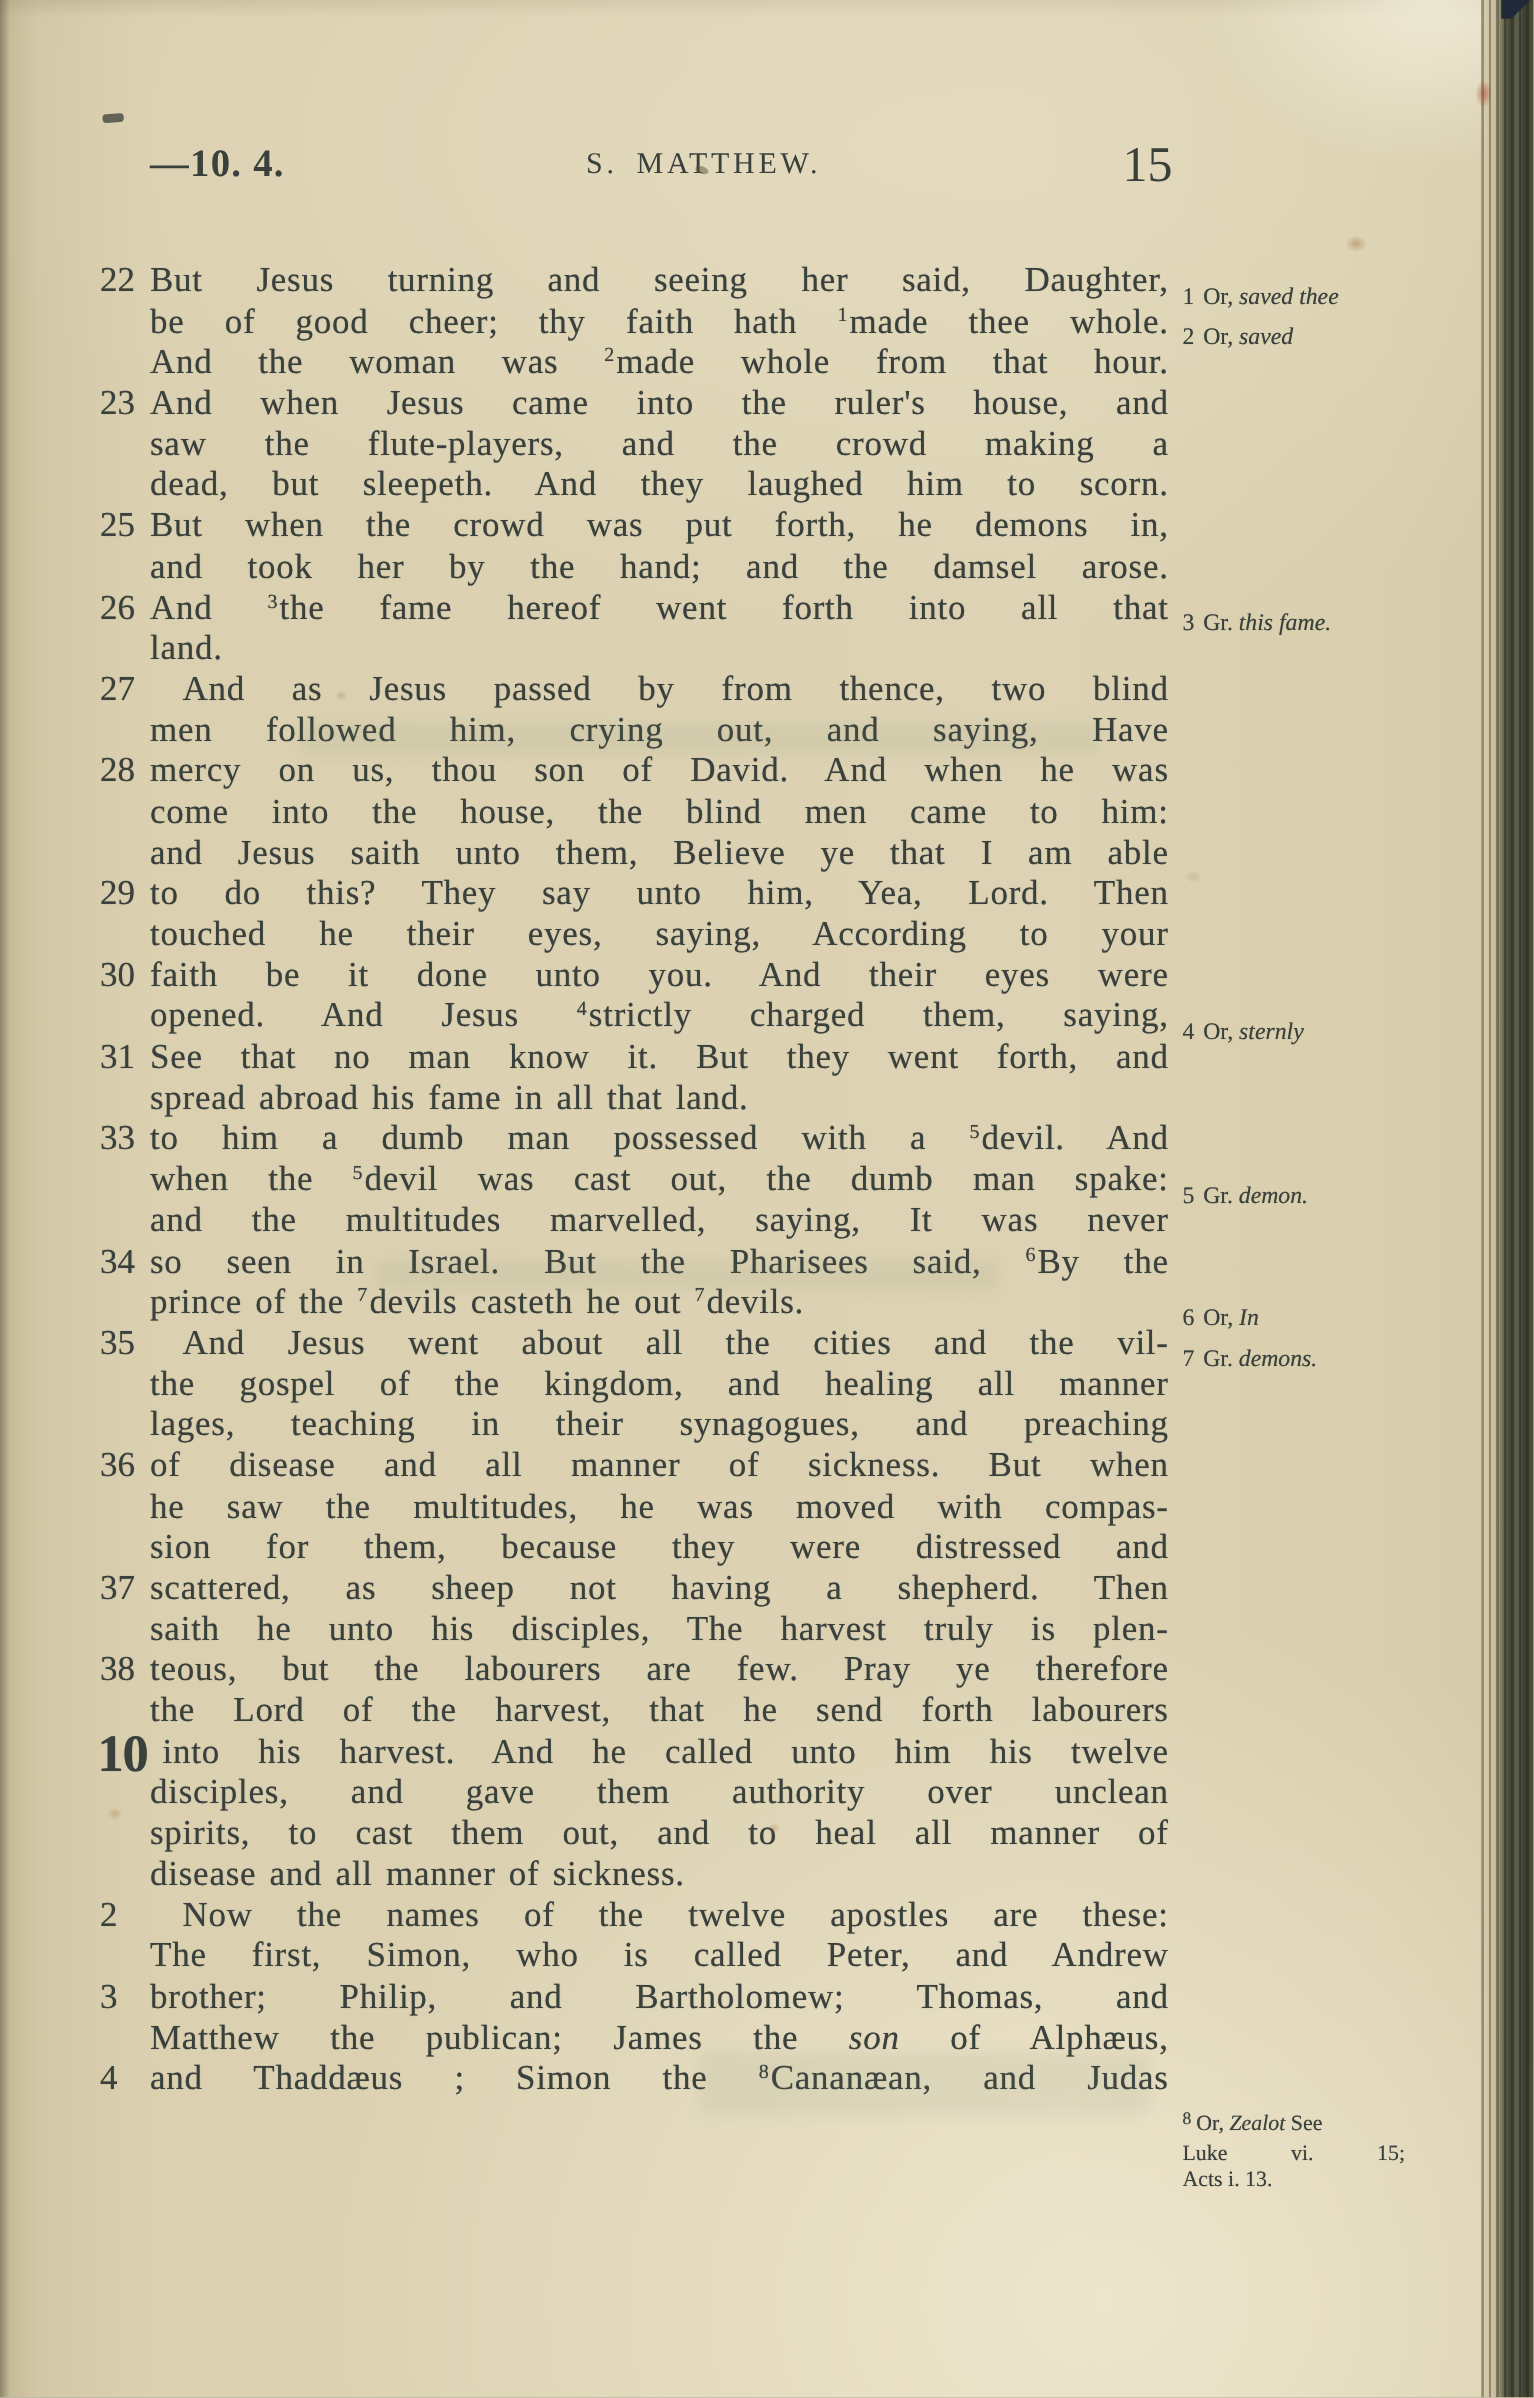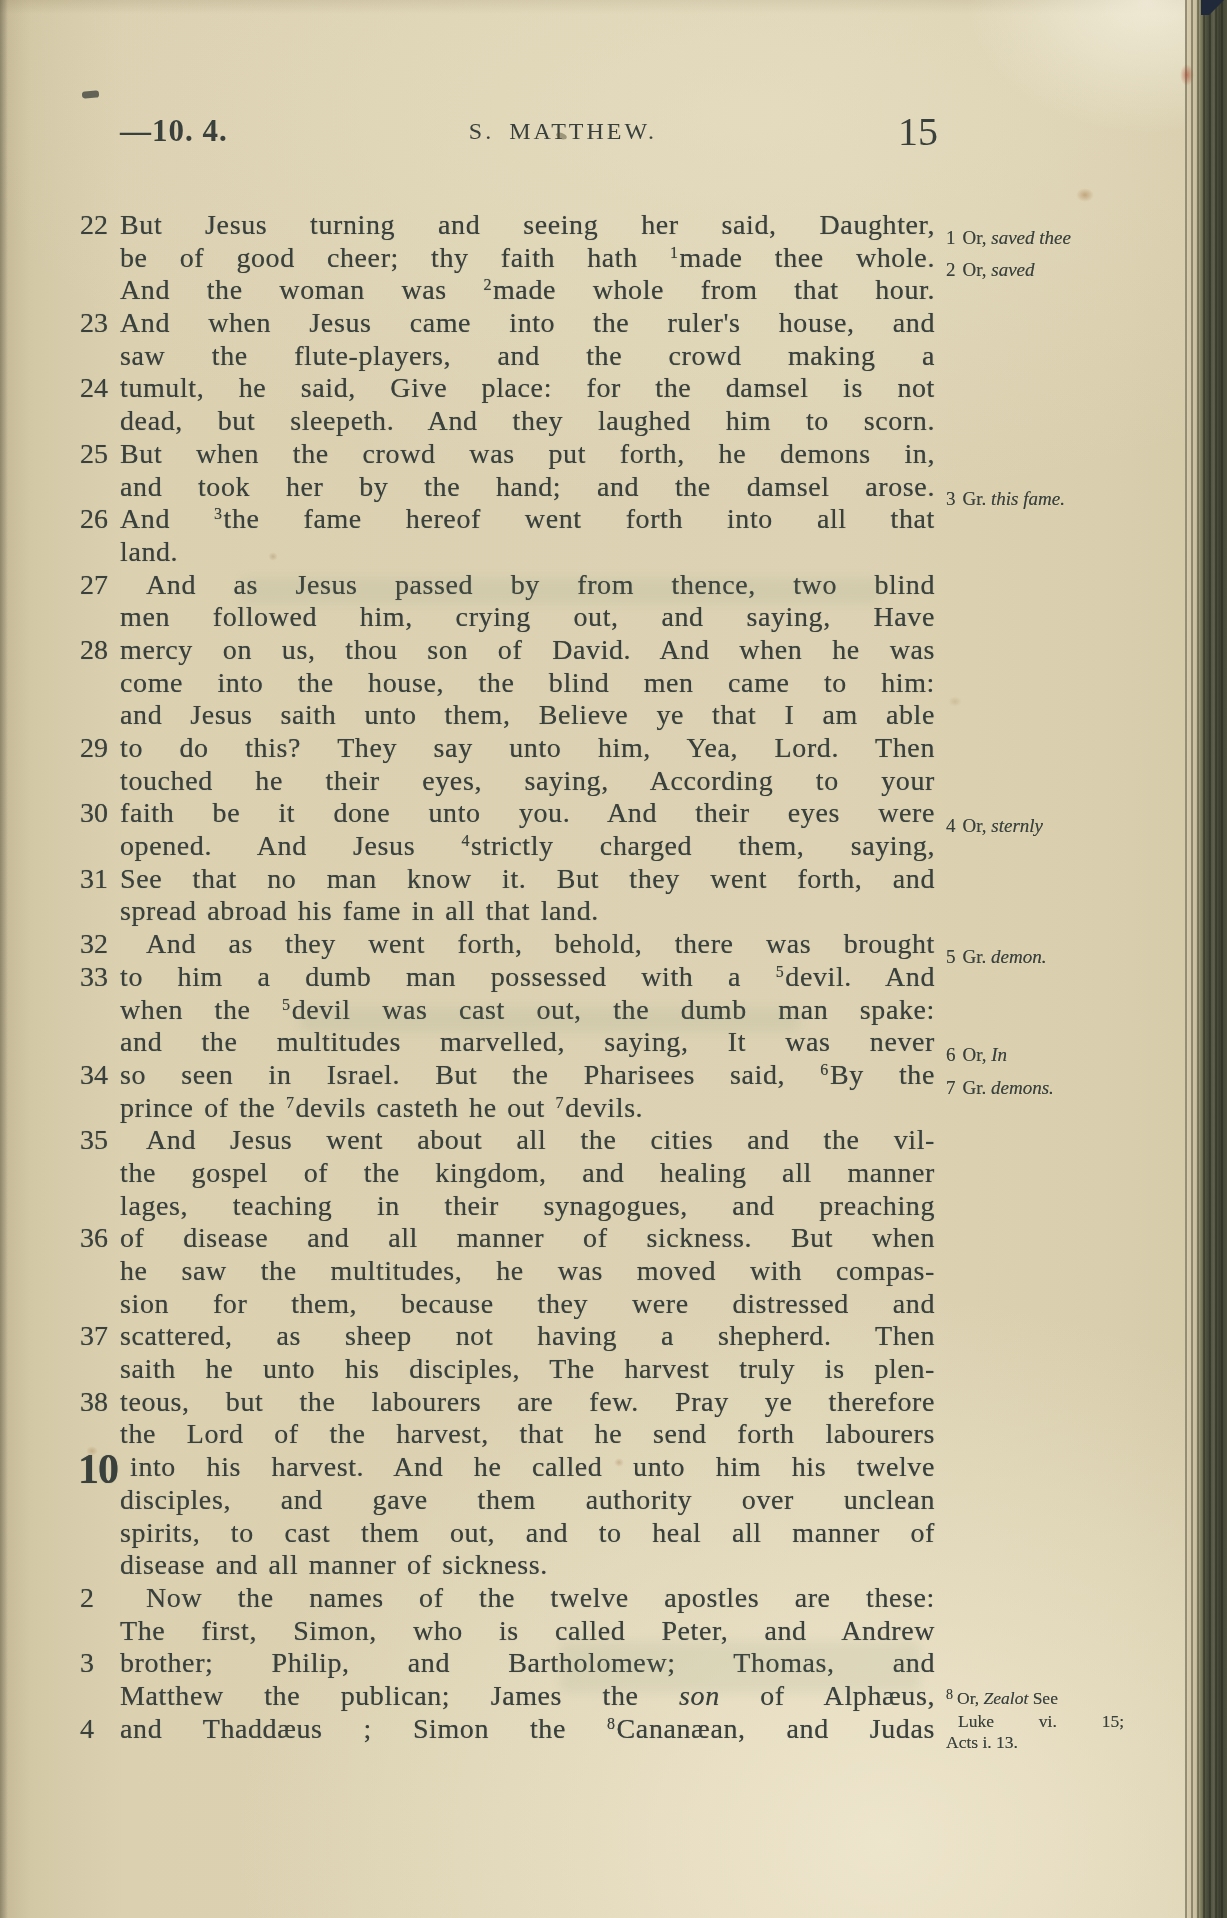--- a/index.html
+++ b/index.html
@@ -58,21 +58,21 @@
   
   .notes-col {
     position:absolute; left:946px; top:186px; width:222px;
     font-size:19px; line-height:22px;
     text-shadow:0 0 0.6px rgba(58,65,60,0.6);
   }
   .note { position:absolute; left:0; width:200px; }
   .note .ref { margin-right:7px; }
   .note.multi { font-size:17.5px; line-height:21.5px; width:178px; }
   .note.multi .ref { font-size:14px; position:relative; top:-5px; margin-right:4px; }
-  .note-line.jl { text-align:justify; text-align-last:justify;margin-left:12px; }
+  .note-line.jl { text-align:justify; text-align-last:justify; }
 
   
   .edge-right {
     position:absolute; right:0; top:0; width:42px; height:100%;
     background:
       repeating-linear-gradient(90deg, rgba(20,22,14,0.35) 0 2px, rgba(20,22,14,0) 2px 6px),
       linear-gradient(90deg, rgba(217,207,174,1) 0, #c9bf9e 26%, #8a8668 36%, #575944 46%, #454838 56%, #5e604b 68%, #3c3f30 82%, #50523f 100%);
   }
   .edge-right-corner {
     position:absolute; right:0; top:0; width:26px; height:15px;
@@ -113,38 +113,36 @@
     <span class="title">S. MATTHEW.</span>
     <span class="pageno">15</span>
   </div>
 
   <div class="body-col">
       <div class="line j"><span class="verse-num">22</span><span class="seg">But Jesus turning and seeing her said, Daughter,</span></div>
       <div class="line j"><span class="seg">be of good cheer; thy faith hath </span><span class="sup">1</span><span class="seg">made thee whole.</span></div>
       <div class="line j"><span class="seg">And the woman was </span><span class="sup">2</span><span class="seg">made whole from that hour.</span></div>
       <div class="line j"><span class="verse-num">23</span><span class="seg">And when Jesus came into the ruler's house, and</span></div>
       <div class="line j"><span class="seg">saw the flute-players, and the crowd making a</span></div>
-      <div class="line j"><span class="verse-num">24</span><span class="seg">tumult, he said, Give place: for the damsel is not</span></div>
       <div class="line j"><span class="seg">dead, but sleepeth. And they laughed him to scorn.</span></div>
       <div class="line j"><span class="verse-num">25</span><span class="seg">But when the crowd was put forth, he demons in,</span></div>
       <div class="line j"><span class="seg">and took her by the hand; and the damsel arose.</span></div>
       <div class="line j"><span class="verse-num">26</span><span class="seg">And </span><span class="sup">3</span><span class="seg">the fame hereof went forth into all that</span></div>
       <div class="line"><span class="seg">land.</span></div>
       <div class="line j gap"><span class="verse-num">27</span><span class="seg">And as Jesus passed by from thence, two blind</span></div>
       <div class="line j"><span class="seg">men followed him, crying out, and saying, Have</span></div>
       <div class="line j"><span class="verse-num">28</span><span class="seg">mercy on us, thou son of David. And when he was</span></div>
       <div class="line j"><span class="seg">come into the house, the blind men came to him:</span></div>
       <div class="line j"><span class="seg">and Jesus saith unto them, Believe ye that I am able</span></div>
       <div class="line j"><span class="verse-num">29</span><span class="seg">to do this? They say unto him, Yea, Lord. Then</span></div>
       <div class="line j"><span class="seg">touched he their eyes, saying, According to your</span></div>
       <div class="line j"><span class="verse-num">30</span><span class="seg">faith be it done unto you. And their eyes were</span></div>
       <div class="line j"><span class="seg">opened. And Jesus </span><span class="sup">4</span><span class="seg">strictly charged them, saying,</span></div>
       <div class="line j"><span class="verse-num">31</span><span class="seg">See that no man know it. But they went forth, and</span></div>
       <div class="line"><span class="seg">spread abroad his fame in all that land.</span></div>
-      <div class="line j gap"><span class="verse-num">32</span><span class="seg">And as they went forth, behold, there was brought</span></div>
       <div class="line j"><span class="verse-num">33</span><span class="seg">to him a dumb man possessed with a </span><span class="sup">5</span><span class="seg">devil. And</span></div>
       <div class="line j"><span class="seg">when the </span><span class="sup">5</span><span class="seg">devil was cast out, the dumb man spake:</span></div>
       <div class="line j"><span class="seg">and the multitudes marvelled, saying, It was never</span></div>
       <div class="line j"><span class="verse-num">34</span><span class="seg">so seen in Israel. But the Pharisees said, </span><span class="sup">6</span><span class="seg">By the</span></div>
       <div class="line"><span class="seg">prince of the </span><span class="sup">7</span><span class="seg">devils casteth he out </span><span class="sup">7</span><span class="seg">devils.</span></div>
       <div class="line j gap"><span class="verse-num">35</span><span class="seg">And Jesus went about all the cities and the vil-</span></div>
       <div class="line j"><span class="seg">the gospel of the kingdom, and healing all manner</span></div>
       <div class="line j"><span class="seg">lages, teaching in their synagogues, and preaching</span></div>
       <div class="line j"><span class="verse-num">36</span><span class="seg">of disease and all manner of sickness. But when</span></div>
       <div class="line j"><span class="seg">he saw the multitudes, he was moved with compas-</span></div>

